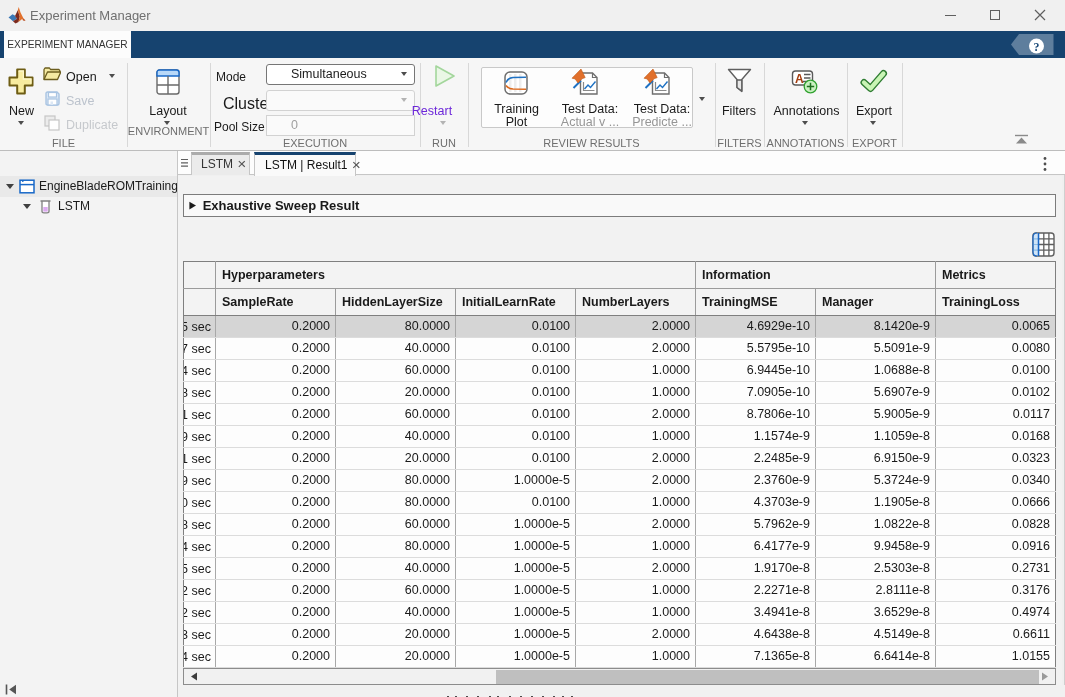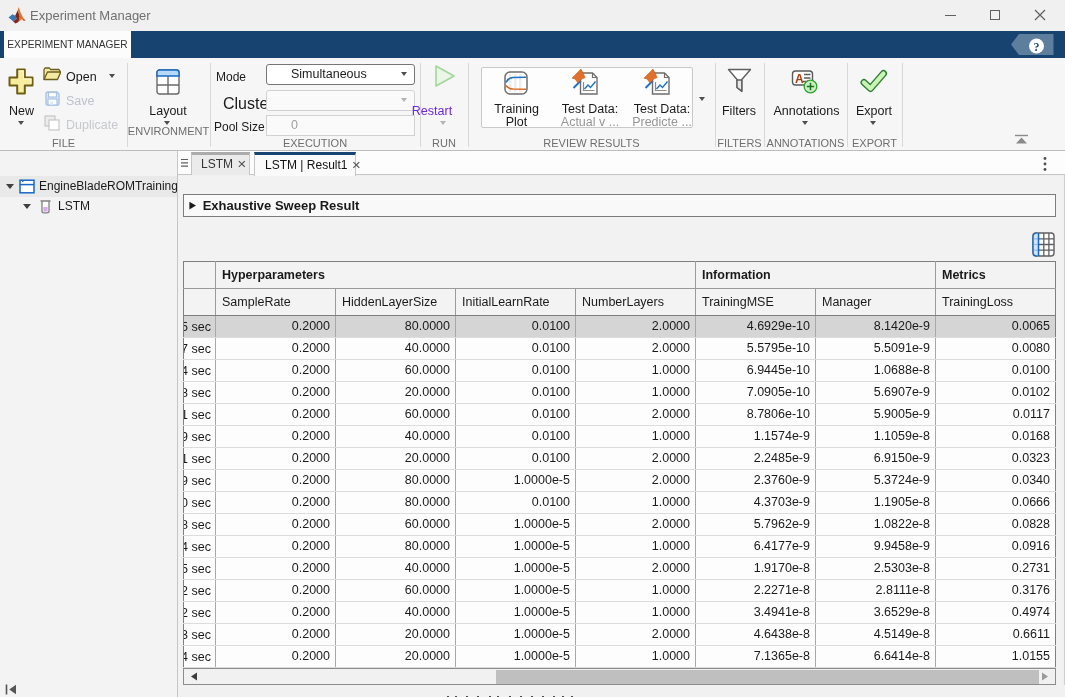--- a/index.html
+++ b/index.html
@@ -50,21 +50,21 @@
 #doc{left:178px;top:175.5px;width:884px;height:509.5px;background:#f2f2f2;}
 #sweep{position:absolute;left:5px;top:7px;width:872.5px;height:23.5px;background:#f9f9f9;border:1px solid #7c7c7c;
  font-size:13px;font-weight:bold;line-height:21.5px;margin-top:11px;}
 
 #tbl{position:absolute;left:5px;top:85px;border-collapse:collapse;table-layout:fixed;
  background:#fdfdfd;border:1.5px solid #7f7f7f;}
 #tbl td,#tbl th{overflow:hidden;white-space:nowrap;font-size:12.5px;}
 #tbl .gh th{height:27px;background:#f3f3f3;text-align:left;padding-left:6px;
  border-bottom:1px solid #9b9b9b;font-weight:bold;}
 #tbl .ch th{height:27px;background:#f3f3f3;text-align:left;padding-left:6px;
- border-bottom:1px solid #7f7f7f;border-right:1px solid #9b9b9b;font-weight:normal;}
+ border-bottom:1px solid #7f7f7f;border-right:1px solid #9b9b9b;font-weight:bold;}
 #tbl .ch th.last,#tbl td.last{border-right:none;}
 #tbl td{height:22px;text-align:right;padding-right:5px;border-right:1px solid #a8a8a8;
  border-bottom:1px solid #dcdcdc;}
 #tbl td.lc{position:relative;padding:0;}
 #tbl td.lc span{position:absolute;right:4px;top:4px;white-space:nowrap;}
 #tbl tr.sel td{background:#d5d5d5;}
 #hsb{position:absolute;left:5px;top:492px;width:873px;height:17.5px;background:#f1f1f1;border:1px solid #8c8c8c;}
 #hsb .thumb{position:absolute;left:312px;top:1px;width:543px;height:14px;background:#bfbfbf;}
 #botstrip{left:178px;top:685px;width:887px;height:12px;background:#f1f1f1;}
 .mark{position:absolute;top:10.5px;width:2px;height:1.7px;background:#4a4a4a;}

